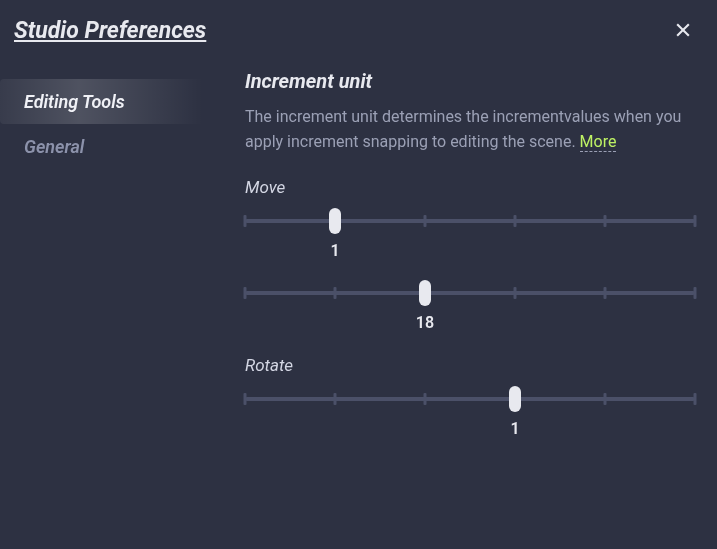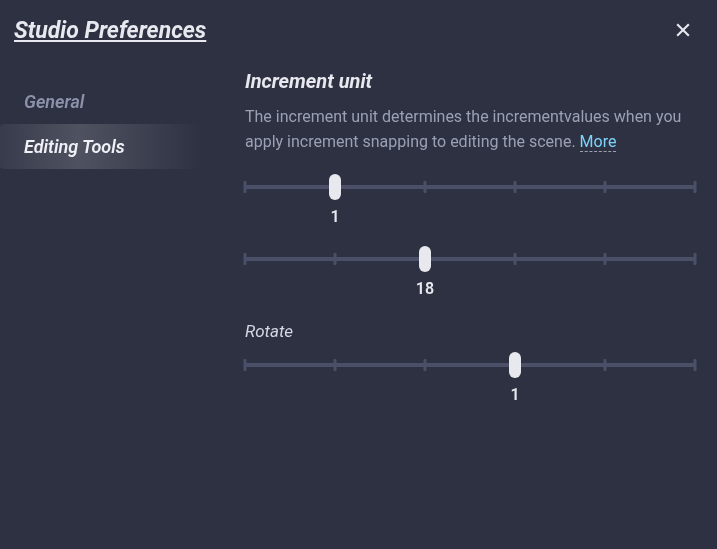--- a/index.html
+++ b/index.html
@@ -70,21 +70,21 @@
       margin-bottom: 12px;
       font-style: italic;
     }
     .section-desc {
       font-size: 16px;
       line-height: 1.55;
       color: #9ba0b5;
       margin-bottom: 22px;
     }
     .more-link {
-      color: #7dd3fc;
+      color: #bef264;
       text-decoration: underline;
       cursor: pointer;
       border-bottom: 1px dashed #9ba0b5;
       text-decoration: none;
     }
     .slider-group {
       margin-bottom: 24px;
     }
     .slider-label {
       font-size: 17px;
@@ -147,32 +147,33 @@
   <div class="close-btn">
     <svg viewBox="0 0 24 24" fill="none" stroke="currentColor" stroke-width="2.5">
       <line x1="5" y1="5" x2="19" y2="19"></line>
       <line x1="19" y1="5" x2="5" y2="19"></line>
     </svg>
   </div>
 </div>
 
 <div class="body">
   <div class="sidebar">
+    <div class="sidebar-item active">Editing Tools</div>
     <div class="sidebar-item">General</div>
-    <div class="sidebar-item active">Editing Tools</div>
   </div>
 
   <div class="content">
     <div class="section-title">Increment unit</div>
     <div class="section-desc">
       <span>The increment unit determines the incrementvalues when you apply increment snapping to editing the scene.</span>
       <a class="more-link">More</a>
     </div>
 
     <div class="slider-group">
+      <div class="slider-label">Move</div>
       <div class="slider-track-wrap">
         <div class="slider-track"></div>
         <div class="slider-tick" style="left:0%"></div>
         <div class="slider-tick" style="left:20%"></div>
         <div class="slider-tick" style="left:40%"></div>
         <div class="slider-tick" style="left:60%"></div>
         <div class="slider-tick" style="left:80%"></div>
         <div class="slider-tick" style="left:100%"></div>
         <div class="slider-thumb" style="left:20%"></div>
       </div>

